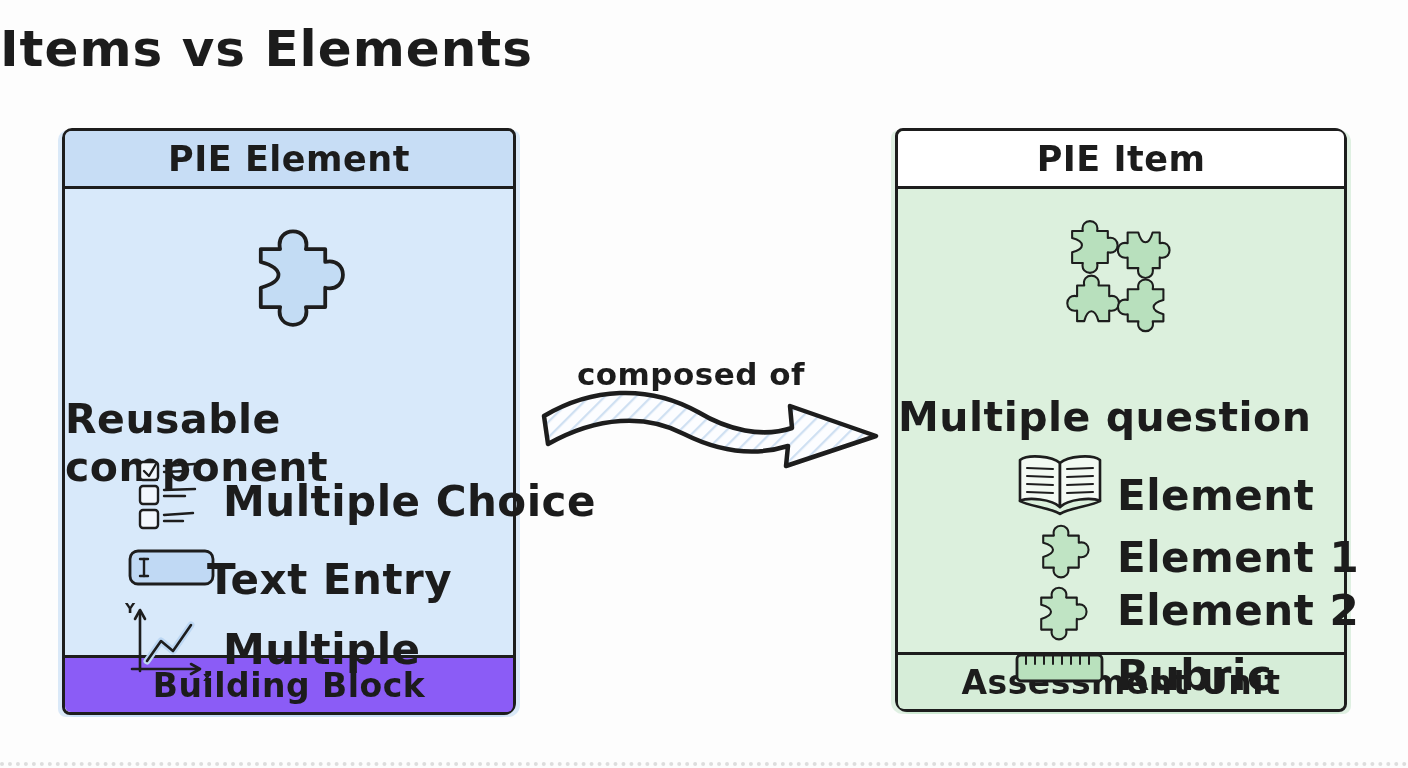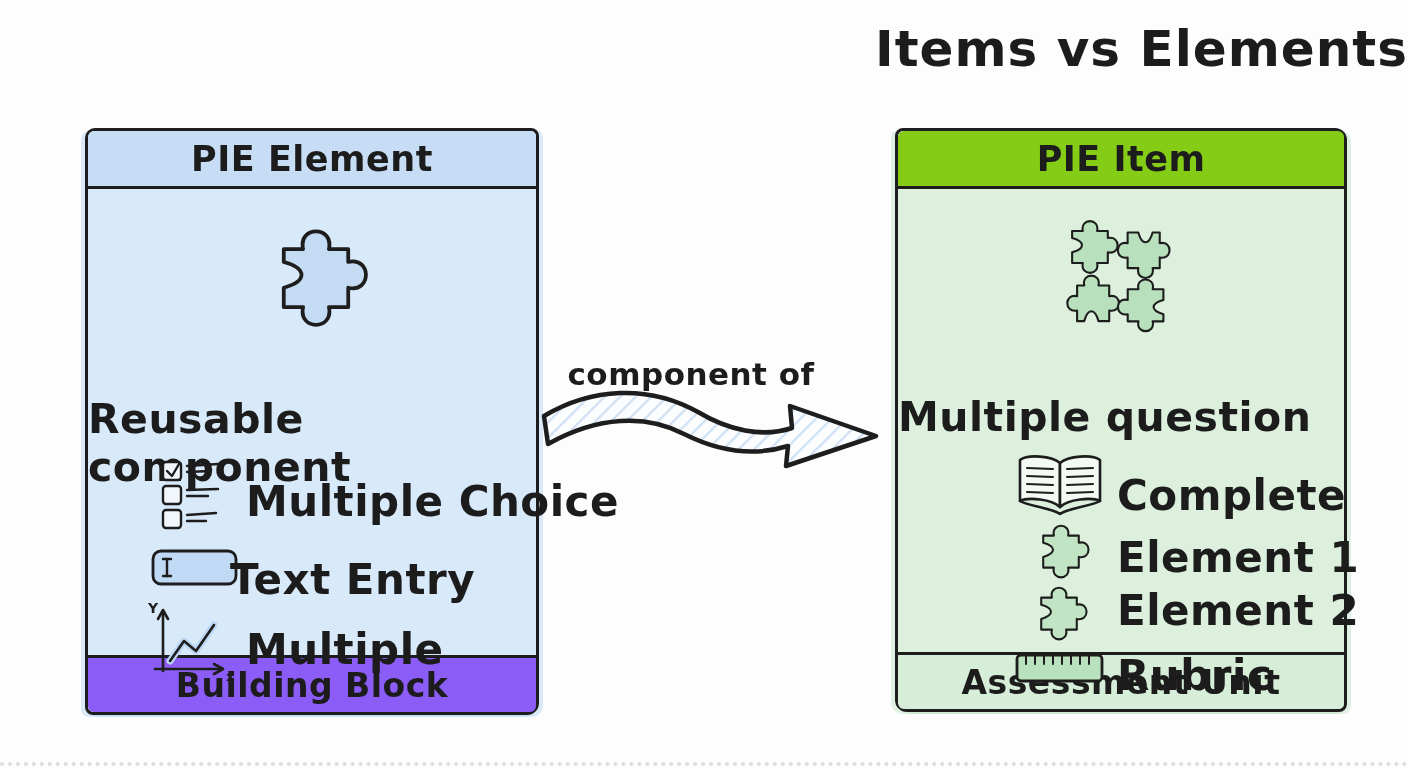--- a/index.html
+++ b/index.html
@@ -4,46 +4,45 @@
 <style>
   * { margin:0; padding:0; box-sizing:border-box; }
   html,body { background:#ffffff; }
   .canvas {
     position:relative; width:1408px; height:768px;
     background:#fdfdfd; overflow:hidden;
     font-family:"DejaVu Sans", sans-serif; color:#1c1c1c;
   }
   .page-title {
     position:absolute; top:20px; left:0; width:100%;
-    text-align:right; font-size:50px; font-weight:700; letter-spacing:1px;padding-left:24px;
+    text-align:left; font-size:50px; font-weight:700; letter-spacing:1px;
   }
   
   .card {
     position:absolute; top:128px; border:3.5px solid #1d1d1d;
     display:flex; flex-direction:column;
   }
   .card-left {
     left:62px; width:454px; height:587px; background:#d8e9fa;
     border-radius:10px 8px 12px 8px;
     box-shadow:-4px 2px 0 rgba(176,208,242,.45), 4px 2px 0 rgba(176,208,242,.45);
-    margin-left:23px;
   }
   .card-right {
     left:895px; width:452px; height:584px; background:#dcf0dd;
     border-radius:8px 12px 8px 12px;
     box-shadow:-4px 2px 0 rgba(186,224,192,.45), 4px 2px 0 rgba(186,224,192,.45);
   }
   .card-header {
     height:58px; border-bottom:3.5px solid #1d1d1d;
     display:flex; align-items:center; justify-content:center;
     font-size:35px; font-weight:600; letter-spacing:.5px;
     border-radius:6px 6px 0 0;
   }
   .card-left  .card-header { background:#c7ddf5; }
-  .card-right .card-header { background:#84cc16; }
+  .card-right .card-header { background:#ffffff; }
   .card-footer {
     margin-top:auto; height:57px; border-top:3.5px solid #1d1d1d;
     display:flex; align-items:center; justify-content:center;
     font-size:33px; font-weight:600; letter-spacing:.5px;
     border-radius:0 0 6px 6px;
   }
   .card-left  .card-footer { background:#8b5cf6; }
   .card-right .card-footer { background:#d6edd8; }
   .card-body { position:relative; flex:1; }
 
@@ -137,21 +136,21 @@
         </g>
         <text x="2" y="14" font-size="14" font-weight="bold" fill="#1d1d1d">Y</text>
         <text x="80" y="82" font-size="13" font-weight="bold" fill="#1d1d1d">x</text>
       </svg>
       <div class="row-label" style="left:158px; top:436px;">Multiple</div>
     </div>
 
     <div class="card-footer">Building Block</div>
   </div>
 
-  <div class="connector-label">component of</div>
+  <div class="connector-label">composed of</div>
   <svg class="connector-arrow" width="352" height="112" viewBox="0 0 352 112">
     <path d="M 8,30
              C 55,2 112,-2 162,26
              C 192,44 226,52 256,42
              L 254,20 L 340,50 L 250,80 L 252,60
              C 220,70 184,66 148,48
              C 110,28 62,30 12,58 Z" fill="url(#hatch)" stroke="#1d1d1d" stroke-width="4.5" stroke-linejoin="round"></path>
   </svg>
 
   <div class="card card-right">
@@ -178,21 +177,21 @@
             <line x1="13" y1="25" x2="39" y2="26"></line>
             <line x1="13" y1="33" x2="39" y2="34"></line>
             <line x1="13" y1="41" x2="39" y2="42"></line>
             <line x1="53" y1="18" x2="79" y2="17"></line>
             <line x1="53" y1="26" x2="79" y2="25"></line>
             <line x1="53" y1="34" x2="79" y2="33"></line>
             <line x1="53" y1="42" x2="79" y2="41"></line>
           </g>
         </g>
       </svg>
-      <div class="row-label" style="left:219px; top:282px;">Complete</div>
+      <div class="row-label" style="left:219px; top:282px;">Element</div>
 
       <svg class="row-icon" style="left:132px; top:330px;" width="62" height="64" viewBox="0 0 100 108">
         <use href="#jigsaw" fill="#c0e4c4"></use>
       </svg>
       <div class="row-label" style="left:219px; top:344px;">Element 1</div>
 
       <svg class="row-icon" style="left:130px; top:392px;" width="62" height="64" viewBox="0 0 100 108">
         <use href="#jigsaw" fill="#c0e4c4"></use>
       </svg>
       <div class="row-label" style="left:219px; top:397px;text-align:center;">Element 2</div>

